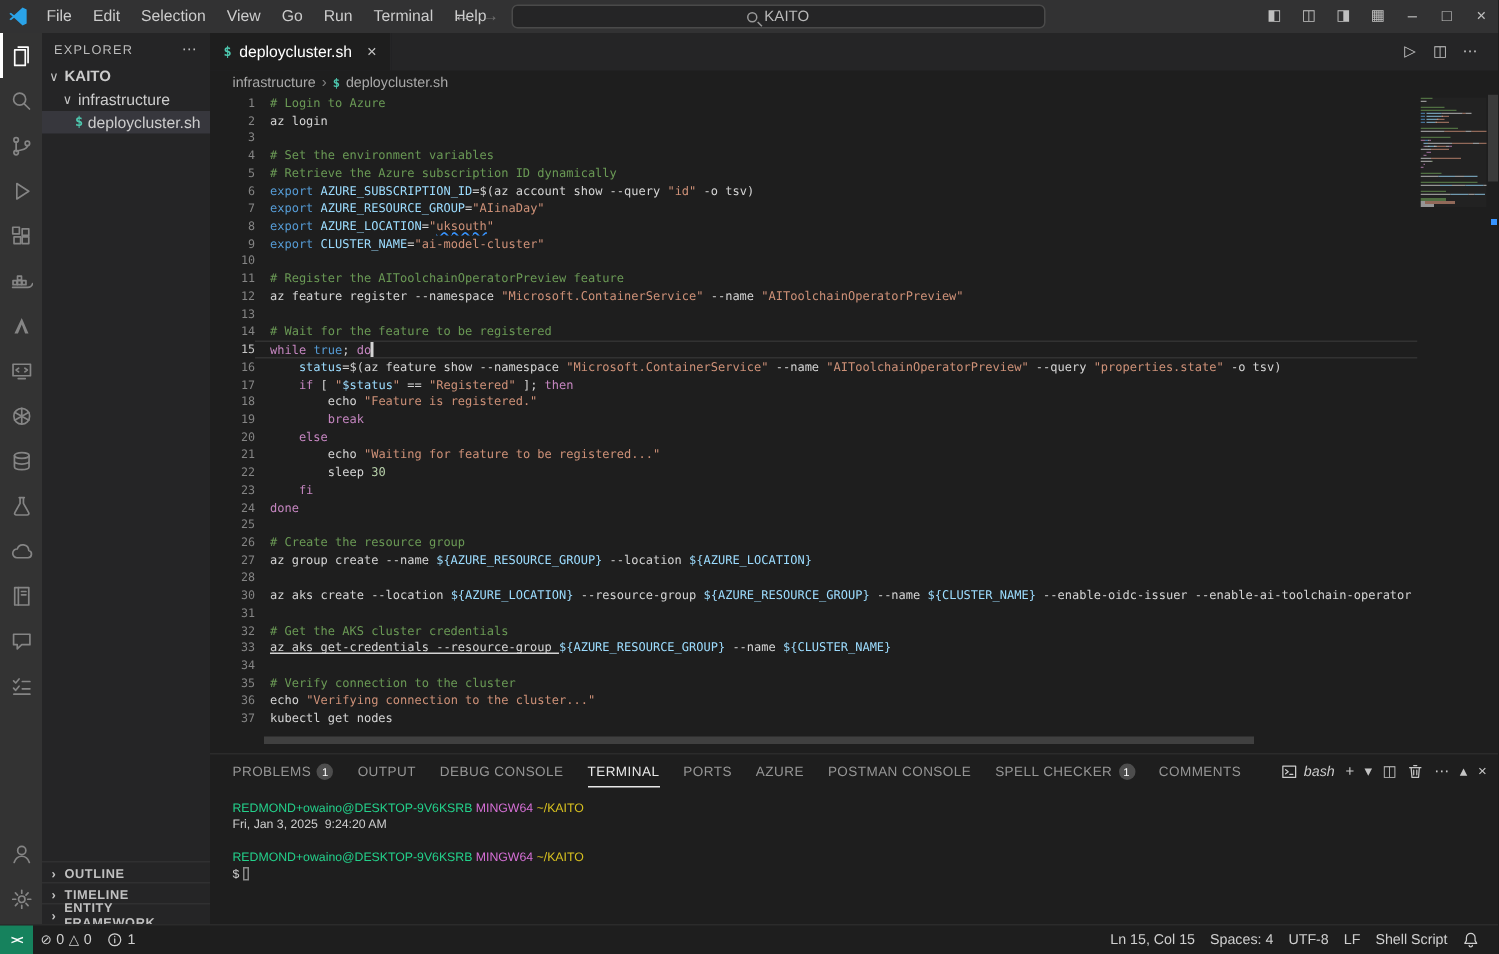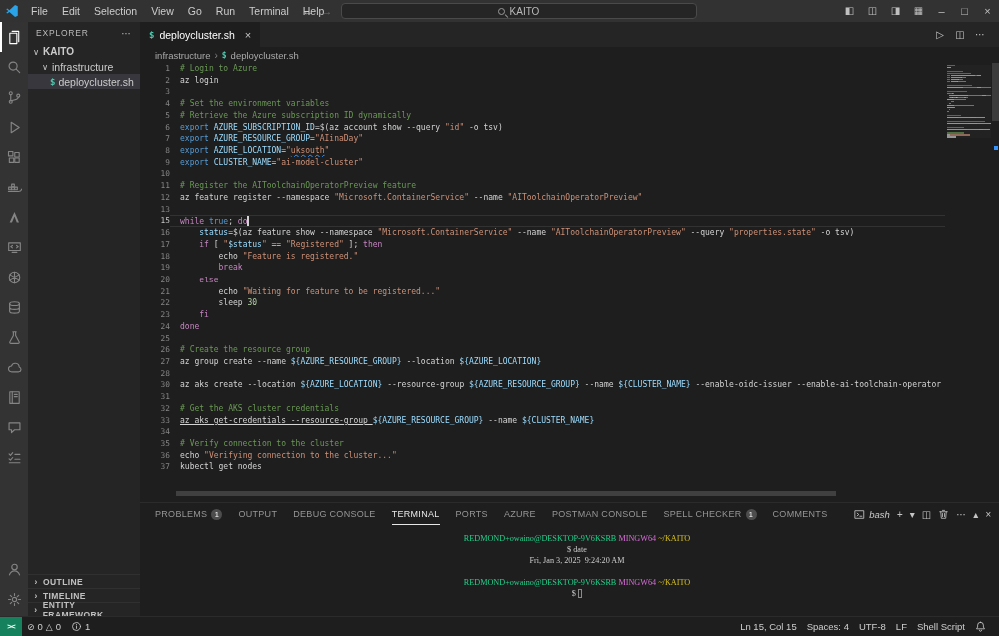--- a/index.html
+++ b/index.html
@@ -72,21 +72,21 @@
 
   
   .panel{position:absolute;left:0;right:0;bottom:0;height:114px;background:#1e1e1e;border-top:1px solid #2b2b2b;}
   .panel-tabs{height:22px;display:flex;align-items:center;padding-left:15px;}
   .panel-tab{display:flex;align-items:center;gap:4px;margin-right:16px;font-size:9px;color:#969696;letter-spacing:.3px;height:100%;}
   .panel-tab.active{color:#e7e7e7;box-shadow:inset 0 -1px 0 #e7e7e7;}
   .badge{min-width:11px;height:11px;border-radius:6px;background:#4d4d4d;color:#ffffff;font-size:7.5px;display:flex;align-items:center;justify-content:center;padding:0 2px;}
   .panel-actions{position:absolute;right:8px;top:0;height:22px;display:flex;align-items:center;gap:7px;color:#c5c5c5;font-style:italic;}
   .shell-label{display:flex;align-items:center;gap:4px;font-size:9.5px;color:#cccccc;}
   .pa-icon{font-size:10px;color:#c5c5c5;display:flex;align-items:center;}
-  .terminal{padding:8px 0 0 15px;font-family:Liberation Serif, serif;font-size:8.2px;color:#cccccc;text-align:center;}
+  .terminal{padding:8px 0 0 15px;font-family:Liberation Sans, sans-serif;font-size:8.2px;color:#cccccc;}
   .term-line{height:11px;line-height:11px;white-space:pre;}
   .term-caret{display:inline-block;width:4.5px;height:9px;border:1px solid #8a8a8a;vertical-align:-1.5px;}
 
   
   .statusbar{position:absolute;left:0;right:0;bottom:0;height:20px;background:#1e1e1e;border-top:1px solid #2b2b2b;display:flex;align-items:center;font-size:9.5px;color:#cfcfcf;z-index:40;}
   .sb-remote{width:22px;height:100%;background:#16825d;color:#fff;display:flex;align-items:center;justify-content:center;font-size:8px;font-weight:bold;letter-spacing:-1px;}
   .sb-item{display:flex;align-items:center;gap:3px;padding:0 5px;white-space:nowrap;}
   .sb-ic{font-size:9px;}
   .sb-right{margin-left:auto;display:flex;align-items:center;padding-right:8px;}
   .sb-svg{display:flex;align-items:center;}
@@ -338,26 +338,27 @@
           <div class="code-line"><span class="ln">4</span><span class="lc"><span style="color: rgb(106, 153, 85);"># Set the environment variables</span></span></div>
           <div class="code-line"><span class="ln">5</span><span class="lc"><span style="color: rgb(106, 153, 85);"># Retrieve the Azure subscription ID dynamically</span></span></div>
           <div class="code-line"><span class="ln">6</span><span class="lc"><span style="color: rgb(86, 156, 214);">export</span><span style="color: rgb(212, 212, 212);"> </span><span style="color: rgb(156, 220, 254);">AZURE_SUBSCRIPTION_ID</span><span style="color: rgb(212, 212, 212);">=$(az account show --query </span><span style="color: rgb(206, 145, 120);">"id"</span><span style="color: rgb(212, 212, 212);"> -o tsv)</span></span></div>
           <div class="code-line"><span class="ln">7</span><span class="lc"><span style="color: rgb(86, 156, 214);">export</span><span style="color: rgb(212, 212, 212);"> </span><span style="color: rgb(156, 220, 254);">AZURE_RESOURCE_GROUP</span><span style="color: rgb(212, 212, 212);">=</span><span style="color: rgb(206, 145, 120);">"AIinaDay"</span></span></div>
           <div class="code-line"><span class="ln">8</span><span class="lc"><span style="color: rgb(86, 156, 214);">export</span><span style="color: rgb(212, 212, 212);"> </span><span style="color: rgb(156, 220, 254);">AZURE_LOCATION</span><span style="color: rgb(212, 212, 212);">=</span><span style="color: rgb(206, 145, 120);">"</span><span class="squiggle" style="color: rgb(206, 145, 120);">uksouth</span><span style="color: rgb(206, 145, 120);">"</span></span></div>
           <div class="code-line"><span class="ln">9</span><span class="lc"><span style="color: rgb(86, 156, 214);">export</span><span style="color: rgb(212, 212, 212);"> </span><span style="color: rgb(156, 220, 254);">CLUSTER_NAME</span><span style="color: rgb(212, 212, 212);">=</span><span style="color: rgb(206, 145, 120);">"ai-model-cluster"</span></span></div>
           <div class="code-line"><span class="ln">10</span><span class="lc"></span></div>
           <div class="code-line"><span class="ln">11</span><span class="lc"><span style="color: rgb(106, 153, 85);"># Register the AIToolchainOperatorPreview feature</span></span></div>
           <div class="code-line"><span class="ln">12</span><span class="lc"><span style="color: rgb(212, 212, 212);">az feature register --namespace </span><span style="color: rgb(206, 145, 120);">"Microsoft.ContainerService"</span><span style="color: rgb(212, 212, 212);"> --name </span><span style="color: rgb(206, 145, 120);">"AIToolchainOperatorPreview"</span></span></div>
           <div class="code-line"><span class="ln">13</span><span class="lc"></span></div>
+          <div class="code-line"><span class="ln">14</span><span class="lc"><span style="color: rgb(106, 153, 85);"># Wait for the feature to be registered</span></span></div>
           <div class="code-line cur"><span class="ln">15</span><span class="lc"><span style="color: rgb(197, 134, 192);">while</span><span style="color: rgb(212, 212, 212);"> </span><span style="color: rgb(86, 156, 214);">true</span><span style="color: rgb(212, 212, 212);">; </span><span style="color: rgb(197, 134, 192);">do</span><span class="caret"></span></span></div>
           <div class="code-line"><span class="ln">16</span><span class="lc"><span style="color: rgb(212, 212, 212);">    </span><span style="color: rgb(156, 220, 254);">status</span><span style="color: rgb(212, 212, 212);">=$(az feature show --namespace </span><span style="color: rgb(206, 145, 120);">"Microsoft.ContainerService"</span><span style="color: rgb(212, 212, 212);"> --name </span><span style="color: rgb(206, 145, 120);">"AIToolchainOperatorPreview"</span><span style="color: rgb(212, 212, 212);"> --query </span><span style="color: rgb(206, 145, 120);">"properties.state"</span><span style="color: rgb(212, 212, 212);"> -o tsv)</span></span></div>
           <div class="code-line"><span class="ln">17</span><span class="lc"><span style="color: rgb(212, 212, 212);">    </span><span style="color: rgb(197, 134, 192);">if</span><span style="color: rgb(212, 212, 212);"> [ </span><span style="color: rgb(206, 145, 120);">"</span><span style="color: rgb(156, 220, 254);">$status</span><span style="color: rgb(206, 145, 120);">"</span><span style="color: rgb(212, 212, 212);"> == </span><span style="color: rgb(206, 145, 120);">"Registered"</span><span style="color: rgb(212, 212, 212);"> ]; </span><span style="color: rgb(197, 134, 192);">then</span></span></div>
           <div class="code-line"><span class="ln">18</span><span class="lc"><span style="color: rgb(212, 212, 212);">        echo </span><span style="color: rgb(206, 145, 120);">"Feature is registered."</span></span></div>
           <div class="code-line"><span class="ln">19</span><span class="lc"><span style="color: rgb(212, 212, 212);">        </span><span style="color: rgb(197, 134, 192);">break</span></span></div>
-          <div class="code-line"><span class="ln">20</span><span class="lc"><span style="color: rgb(212, 212, 212);">    </span><span style="color: rgb(197, 134, 192); font-family: Liberation Mono, monospace;">else</span></span></div>
+          <div class="code-line"><span class="ln">20</span><span class="lc"><span style="color: rgb(212, 212, 212);">    </span><span style="color: rgb(197, 134, 192);">else</span></span></div>
           <div class="code-line"><span class="ln">21</span><span class="lc"><span style="color: rgb(212, 212, 212);">        echo </span><span style="color: rgb(206, 145, 120);">"Waiting for feature to be registered..."</span></span></div>
           <div class="code-line"><span class="ln">22</span><span class="lc"><span style="color: rgb(212, 212, 212);">        sleep </span><span style="color: rgb(181, 206, 168);">30</span></span></div>
           <div class="code-line"><span class="ln">23</span><span class="lc"><span style="color: rgb(212, 212, 212);">    </span><span style="color: rgb(197, 134, 192);">fi</span></span></div>
           <div class="code-line"><span class="ln">24</span><span class="lc"><span style="color: rgb(197, 134, 192);">done</span></span></div>
           <div class="code-line"><span class="ln">25</span><span class="lc"></span></div>
           <div class="code-line"><span class="ln">26</span><span class="lc"><span style="color: rgb(106, 153, 85);"># Create the resource group</span></span></div>
           <div class="code-line"><span class="ln">27</span><span class="lc"><span style="color: rgb(212, 212, 212);">az group create --name </span><span style="color: rgb(156, 220, 254);">${AZURE_RESOURCE_GROUP}</span><span style="color: rgb(212, 212, 212);"> --location </span><span style="color: rgb(156, 220, 254);">${AZURE_LOCATION}</span></span></div>
           <div class="code-line"><span class="ln">28</span><span class="lc"></span></div>
           <div class="code-line"><span class="ln">30</span><span class="lc"><span style="color: rgb(212, 212, 212);">az aks create --location </span><span style="color: rgb(156, 220, 254);">${AZURE_LOCATION}</span><span style="color: rgb(212, 212, 212);"> --resource-group </span><span style="color: rgb(156, 220, 254);">${AZURE_RESOURCE_GROUP}</span><span style="color: rgb(212, 212, 212);"> --name </span><span style="color: rgb(156, 220, 254);">${CLUSTER_NAME}</span><span style="color: rgb(212, 212, 212);"> --enable-oidc-issuer --enable-ai-toolchain-operator</span></span></div>
           <div class="code-line"><span class="ln">31</span><span class="lc"></span></div>
@@ -580,21 +581,20 @@
                 <path d="M2.5 4h11M6.5 2h3M4 4l.8 9.5h6.4L12 4M6.5 6.5v4.5M9.5 6.5v4.5"></path>
               </g>
             </svg>
           </span>
           <span class="pa-icon">⋯</span>
           <span class="pa-icon">▴</span>
           <span class="pa-icon">×</span>
         </div>
       <div class="terminal">
           <div class="term-line"><span style="color: rgb(35, 209, 139);">REDMOND+owaino@DESKTOP-9V6KSRB</span><span style="color: rgb(204, 204, 204);"> </span><span style="color: rgb(214, 112, 214);">MINGW64</span><span style="color: rgb(204, 204, 204);"> </span><span style="color: rgb(216, 193, 32);">~/KAITO</span></div>
-          <div class="term-line"><span style="color: rgb(204, 204, 204);">$ date</span></div>
           <div class="term-line"><span style="color: rgb(204, 204, 204);">Fri, Jan 3, 2025  9:24:20 AM</span></div>
           <div class="term-line">&nbsp;</div>
           <div class="term-line"><span style="color: rgb(35, 209, 139);">REDMOND+owaino@DESKTOP-9V6KSRB</span><span style="color: rgb(204, 204, 204);"> </span><span style="color: rgb(214, 112, 214);">MINGW64</span><span style="color: rgb(204, 204, 204);"> </span><span style="color: rgb(216, 193, 32);">~/KAITO</span></div>
           <div class="term-line"><span style="color: rgb(204, 204, 204);">$ </span><span class="term-caret"></span></div>
         </div>
     </div>
   </div>
 
   <div class="statusbar">
     <div class="sb-remote">

